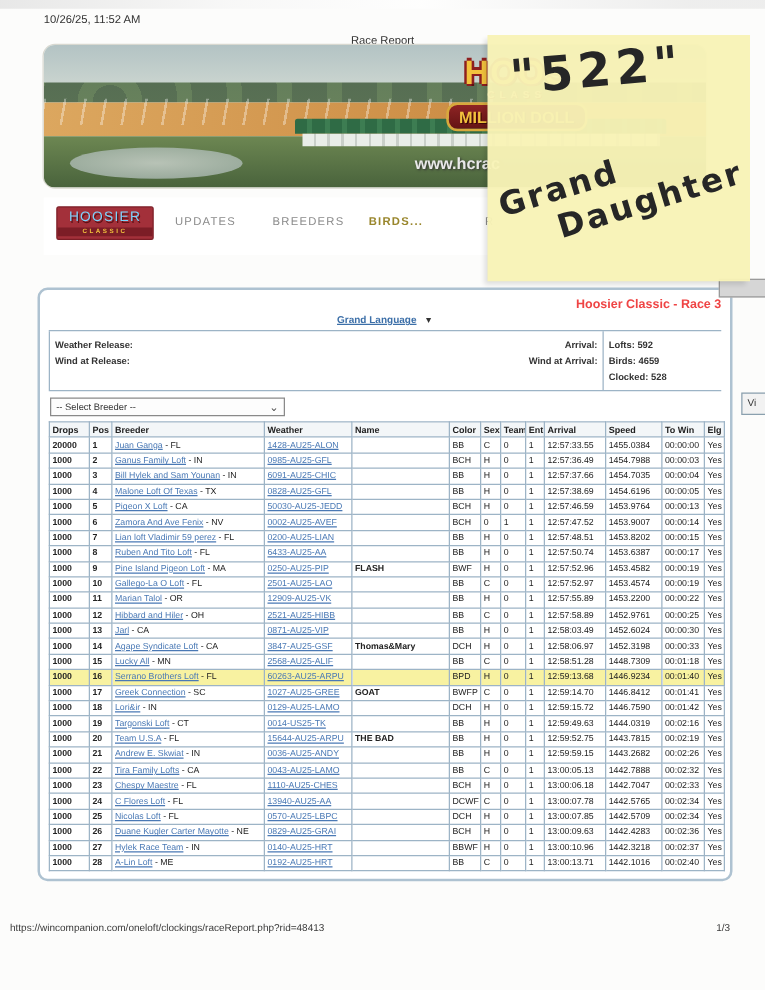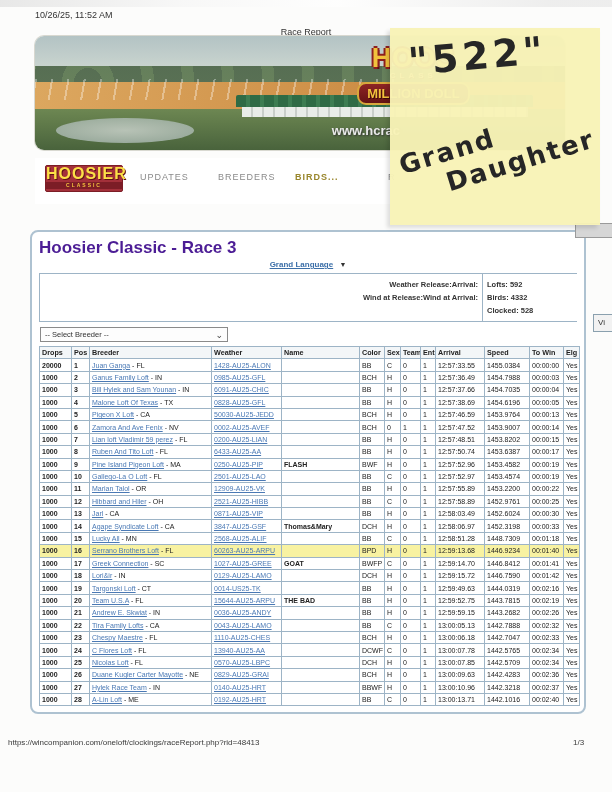--- a/index.html
+++ b/index.html
@@ -39,47 +39,47 @@
     text-shadow:1px 1px #6d1414;}
   .b-ribbon{margin-top:2px;background:linear-gradient(#8e2424,#641414);border:2px solid #d8a93c;
     border-radius:9px;padding:2px 8px;font-size:13px;font-weight:bold;color:#f2c23d;
     text-shadow:1px 1px #3d0808;white-space:nowrap;}
   .b-www{position:absolute;left:56%;top:76%;font-size:13px;font-weight:bold;color:#e9e9e9;
     text-shadow:1px 1px 2px #333;}
   
   .nav{position:absolute;left:35px;top:158px;width:556px;height:46px;background:#fff;}
   .nav-logo{position:absolute;left:10px;top:7px;width:76px;height:25px;background:#a3303a;
     border:1px solid #7c1d26;border-radius:2px;text-align:center;}
-  .nav-logo-1{font-size:16px;font-weight:bold;color:#fde047;letter-spacing:1px;line-height:16px;
+  .nav-logo-1{font-size:11px;font-weight:normal;color:#7dd3fc;letter-spacing:1px;line-height:16px;
     text-shadow:1px 1px #5d0f14;}
   .nav-logo-2{font-size:5px;font-weight:bold;color:#f2c23d;background:#7c1d26;letter-spacing:2px;line-height:7px;}
   .nav-item{position:absolute;top:14px;font-size:9px;color:#8a8a8a;letter-spacing:1px;}
   .nav-item.birds{color:#99862c;font-weight:bold;}
   
   .note{position:absolute;left:390px;top:28px;width:210px;height:197px;z-index:5;
     background:rgba(248,243,182,0.96);box-shadow:-3px 3px 4px rgba(0,0,0,0.12);}
   .hand{color:#262626;font-family:"DejaVu Sans",sans-serif;font-weight:bold;}
   .note-num{position:absolute;left:18px;top:6px;font-size:38px;transform:rotate(-5deg);
     letter-spacing:4px;}
   .note-words{position:absolute;left:10px;top:94px;transform:rotate(-17deg);font-size:26px;
     line-height:30px;letter-spacing:2px;}
   .note-words .l2{margin-left:40px;}
   
   .panel{position:absolute;left:30px;top:230px;width:556px;background:#fff;
     border:2px solid #aec2d1;border-radius:8px;padding:4px 7px 6px 7px;box-sizing:border-box;}
-  .race-title{text-align:left;font-size:17px;font-weight:bold;color:#4c1d95;margin-top:2px;}
+  .race-title{text-align:right;font-size:10px;font-weight:bold;color:#ef4444;margin-top:2px;}
   .lang-row{text-align:center;font-size:8px;margin:2px 0 4px 0;}
   .lang-link{color:#3c6fa8;font-weight:bold;text-decoration:underline;cursor:pointer;}
   .lang-arrow{color:#333;font-size:7px;margin-left:4px;}
   .info{display:flex;border-top:1px solid #9db4c6;border-bottom:1px solid #9db4c6;
     font-size:7.5px;font-weight:bold;color:#333;}
   .info .col{padding:4px 4px;line-height:13px;}
   .col-left{width:218px;}
   .col-mid{flex:1;border-left:1px solid #9db4c6;border-right:1px solid #9db4c6;}
-  .col-mid .mrow{display:flex;justify-content:flex-end;gap:0;}
+  .col-mid .mrow{display:flex;justify-content:space-between;gap:20px;}
   .col-right{width:86px;}
   .hl-mark{background:rgba(244,232,112,0.8);padding:0 2px;}
   .controls{position:relative;height:20px;margin-top:4px;}
   .breeder-select{position:absolute;left:1px;top:1px;width:188px;height:15px;border:1px solid #8a8a8a;
     background:#fdfdfd;font-size:7.5px;color:#333;line-height:14px;padding:0 4px;box-sizing:border-box;}
   .breeder-select .chev{float:right;font-size:9px;color:#444;}
   .goodluck{text-align:center;font-size:8.5px;font-weight:bold;margin:2px 0 3px 0;}
   table.results{border-collapse:collapse;table-layout:fixed;width:540px;font-size:7px;}
   table.results th,table.results td{border:1px solid #9db4c6;padding:0 2px;height:11.4px;
     overflow:hidden;white-space:nowrap;text-align:left;}
@@ -162,21 +162,21 @@
       <div class="mrow">
         <span>Wind at Release:</span>
           <span>Wind at Arrival:</span>
       </div>
     </div>
     <div class="col col-right">
       <div>
         <span>Lofts:</span> <span>592</span>
       </div>
       <div>
-        <span>Birds:</span> <span>4332</span>
+        <span>Birds:</span> <span>4659</span>
       </div>
       <div>
         <span>Clocked:</span> <span>528</span>
       </div>
     </div>
   </div>
 
   <div class="controls">
     <div class="breeder-select">
       <span class="chev">⌄</span>

